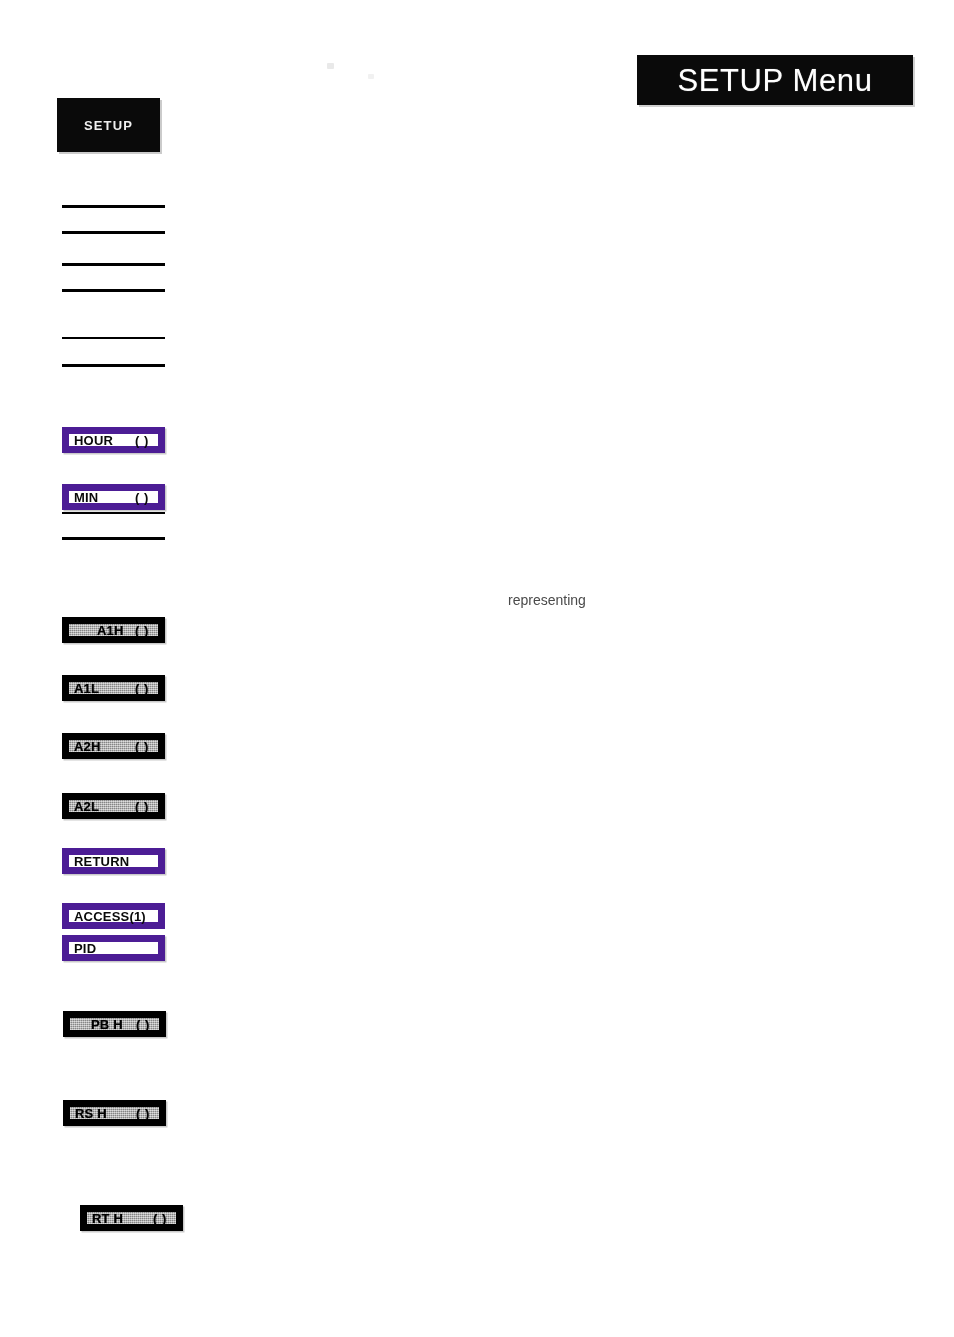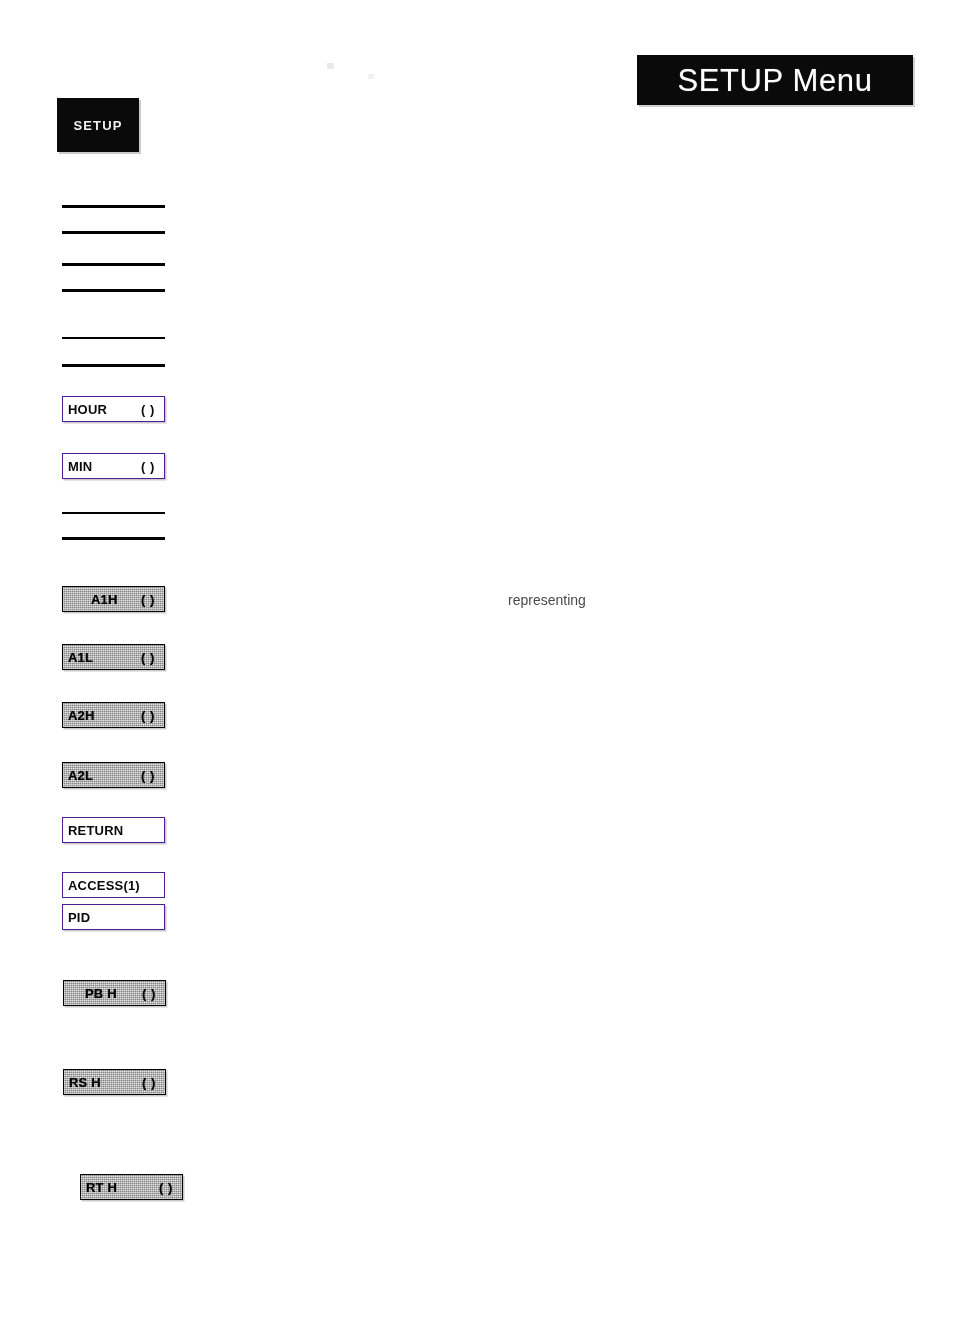--- a/index.html
+++ b/index.html
@@ -40,21 +40,21 @@
     line-height: 1;
     white-space: nowrap;
     text-shadow: 0 0 1px rgba(255,255,255,0.45);
   }
 
   
   .setup-key {
     position: absolute;
     left: 57px;
     top: 98px;
-    width: 82px;
+    width: 103px;
     height: 54px;
     background: #0a0a0a;
     display: flex;
     align-items: center;
     justify-content: center;
     box-shadow: 2px 2px 0 rgba(140,140,140,0.45);
   }
   .setup-key .key-text {
     color: #f0f0f0;
     font-size: 13px;
@@ -75,26 +75,27 @@
     height: 2px;
   }
 
   
   .box {
     position: absolute;
     left: 62px;
     width: 103px;
     height: 26px;
     box-sizing: border-box;
-    border: 1px solid #4c1d95;
+    border: 7px solid #4c1d95;
     background: #ffffff;
     display: flex;
     align-items: center;
     padding: 0 5px;
     box-shadow: 1.5px 1.5px 0 rgba(150,150,150,0.5);
+    margin-top: 31px;
   }
   .box .lbl {
     font-size: 13px;
     font-weight: bold;
     color: #0a0a0a;
     line-height: 1;
     letter-spacing: 0.2px;
     white-space: nowrap;
   }
   .box .paren {

